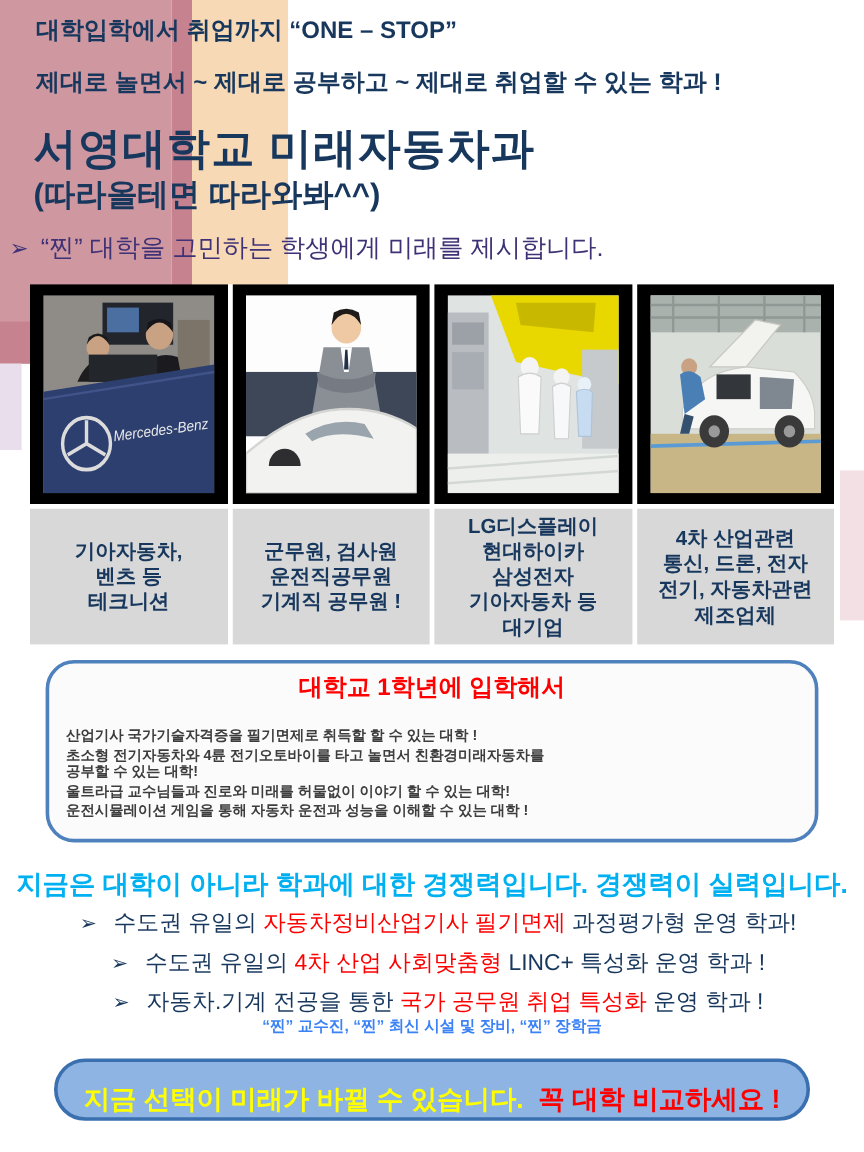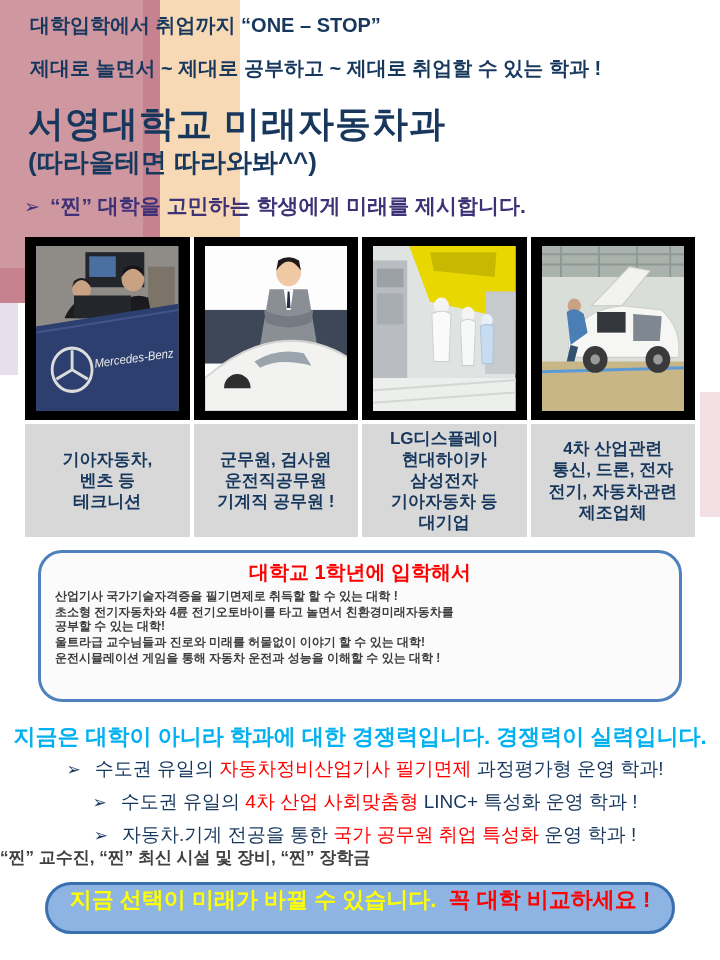--- a/index.html
+++ b/index.html
@@ -11,48 +11,48 @@
   .bg-rose-col{left:143px;top:0;width:17px;height:303px;background:#C6828F;}
   .bg-rose-row{left:0;top:268px;width:160px;height:35px;background:#C6828F;}
   .bg-peach{left:160px;top:0;width:80px;height:237px;background:#F7D9B5;}
   .bg-lavender{left:0;top:303px;width:18px;height:72px;background:#E9DEEC;}
   .bg-palepink{left:700px;top:392px;width:20px;height:125px;background:#F3E0E4;}
 
   .hdr1{position:absolute;left:30px;top:12px;font-size:20px;font-weight:bold;color:#17375D;}
   .hdr2{position:absolute;left:30px;top:55px;font-size:20px;font-weight:bold;color:#17375D;}
   .title{position:absolute;left:28px;top:100px;font-size:36px;font-weight:bold;color:#17375D;letter-spacing:1px;}
   .subtitle{position:absolute;left:28px;top:145px;font-size:26px;font-weight:bold;color:#17375D;}
-  .intro{position:absolute;left:24px;top:192px;font-size:21px;font-weight:bold;color:#3F3175;}
+  .intro{position:absolute;left:8px;top:192px;font-size:21px;font-weight:normal;color:#3F3175;}
   .intro .arrow{color:#3F3175;margin-right:10px;font-size:19px;}
 
   .strip{position:absolute;left:25px;top:237px;width:670px;height:183px;display:flex;gap:4px;}
   .tile{flex:1;background:#000000;display:flex;align-items:center;justify-content:center;padding:9px 11px;box-sizing:border-box;}
   .tile svg{width:100%;height:100%;display:block;}
 
   .captions{position:absolute;left:25px;top:424px;width:670px;height:113px;display:flex;gap:4px;}
   .cap{flex:1;background:#D8D8D8;color:#17375D;font-weight:bold;font-size:17px;line-height:1.24;
        display:flex;align-items:center;justify-content:center;text-align:center;white-space:pre-line;}
 
   .infobox{position:absolute;left:38px;top:550px;width:644px;height:152px;background:#FBFBFB;
            border:3px solid #4F81BD;border-radius:24px;box-sizing:border-box;padding:6px 14px 0 14px;}
-  .infobox .ib-title{text-align:center;color:#FF0000;font-size:20px;font-weight:bold;margin-bottom:3px;}
+  .infobox .ib-title{text-align:center;color:#FF0000;font-size:20px;font-weight:bold;margin-bottom:20px;}
   .infobox .ib-line{color:#3D3D3D;font-size:12px;font-weight:bold;line-height:1.22;white-space:pre-line;margin-bottom:1px;}
 
   .headline{position:absolute;left:0;top:722px;width:720px;text-align:center;
             color:#00B0F0;font-size:22px;font-weight:bold;}
   .blist{position:absolute;left:20px;top:756px;width:690px;}
   .blist .brow{font-size:19px;font-weight:normal;color:#17375D;margin-bottom:7px;white-space:nowrap;text-align:center;}
   .blist .arrow{margin-right:14px;font-size:17px;color:#17375D;}
   .blist .hl{color:#FF0000;}
 
-  .jjin{position:absolute;left:0;top:846px;width:720px;text-align:left;
-        color:#404040;font-size:17px;font-weight:bold;}
+  .jjin{position:absolute;left:0;top:846px;width:720px;text-align:center;
+        color:#3b82f6;font-size:13px;font-weight:bold;}
   .cta{position:absolute;left:45px;top:882px;width:630px;height:52px;background:#8DB4E2;
        border:3px solid #3A6FB0;border-radius:26px;box-sizing:border-box;
-       display:flex;align-items:flex-start;justify-content:center;font-size:22px;font-weight:bold;white-space:pre;}
+       display:flex;align-items:flex-end;justify-content:center;font-size:22px;font-weight:bold;white-space:pre;}
   .cta .y{color:#FFFF00;}
   .cta .r{color:#FF0000;}
 </style>
 </head>
 <body>
 
 <div class="page">
 
   <div class="bg bg-rose"></div>
   <div class="bg bg-rose-col"></div>

